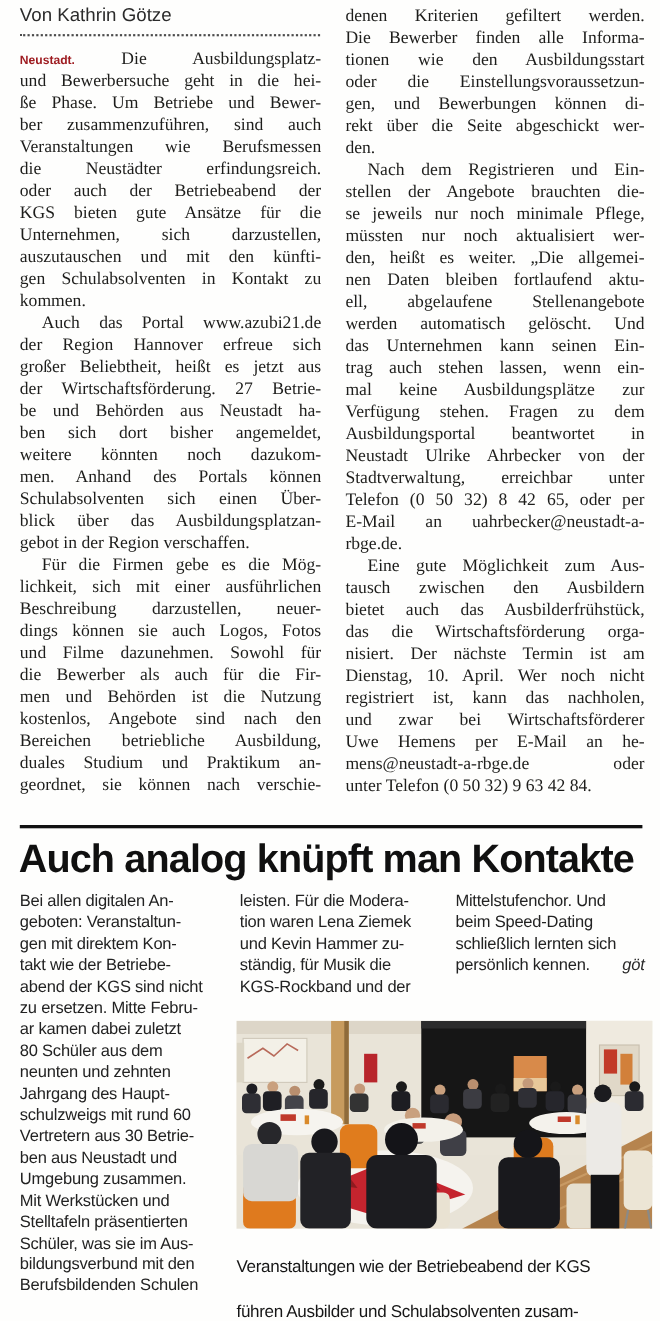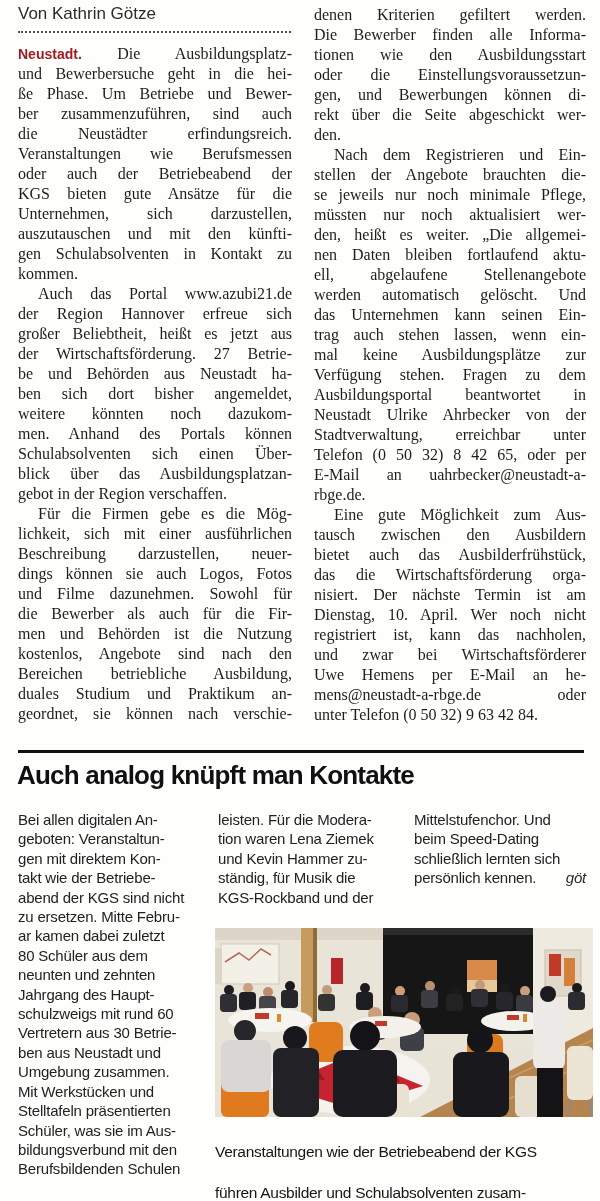--- a/index.html
+++ b/index.html
@@ -12,27 +12,27 @@
   .dotrule{position:absolute;left:18px;top:31px;width:273px;height:0;
            border-bottom:2px dotted #4c4c4c;}
   .colL{position:absolute;left:18px;top:44px;width:274px;}
   .colR{position:absolute;left:314px;top:5px;width:272px;}
   .jl{font-size:16px;line-height:20px;white-space:nowrap;
       text-align:justify;text-align-last:justify;text-justify:inter-word;
       max-height:20px;overflow:hidden;}
   .jl.last{text-align-last:left;}
   .jl.fi{padding-left:20px;}
   .leadin{font-family:"Liberation Sans",sans-serif;font-weight:bold;
-          font-size:14px;color:#9e1c21;}
+          font-size:11px;color:#9e1c21;}
 
   
   .rule2{position:absolute;left:18px;top:750px;width:566px;height:3px;background:#111;}
   .headline{position:absolute;left:17px;top:760px;margin:0;
             font-family:"Liberation Sans",sans-serif;font-weight:bold;
-            font-size:26px;letter-spacing:-0.8px;color:#101010;}
+            font-size:36px;letter-spacing:-0.8px;color:#101010;}
 
   
   .bcol{position:absolute;top:810px;font-family:"Liberation Sans",sans-serif;
         font-size:15px;line-height:19.4px;letter-spacing:-0.2px;color:#222;}
   .bcol1{left:18px;width:188px;}
   .bcol2{left:218px;width:180px;}
   .bcol3{left:414px;width:172px;}
   .sl{white-space:nowrap;}
   .sl b{font-weight:normal;}
   .sl.sigline{display:flex;justify-content:space-between;width:172px;white-space:nowrap;align-items:flex-end;}
@@ -59,22 +59,22 @@
 
   <div class="byline">Von Kathrin Götze</div>
   <div class="dotrule"></div>
 
   <div class="colL">
       <div class="para">
         <div class="jl"><span class="leadin">Neustadt.</span> Die Ausbildungsplatz-</div>
         <div class="jl">und Bewerbersuche geht in die hei-</div>
         <div class="jl">ße Phase. Um Betriebe und Bewer-</div>
         <div class="jl">ber zusammenzuführen, sind auch</div>
+        <div class="jl">Veranstaltungen wie Berufsmessen</div>
         <div class="jl">die Neustädter erfindungsreich.</div>
-        <div class="jl">Veranstaltungen wie Berufsmessen</div>
         <div class="jl">oder auch der Betriebeabend der</div>
         <div class="jl">KGS bieten gute Ansätze für die</div>
         <div class="jl">Unternehmen, sich darzustellen,</div>
         <div class="jl">auszutauschen und mit den künfti-</div>
         <div class="jl">gen Schulabsolventen in Kontakt zu</div>
         <div class="jl last">kommen.</div>
       </div>
       <div class="para">
         <div class="jl fi">Auch das Portal www.azubi21.de</div>
         <div class="jl">der Region Hannover erfreue sich</div>

